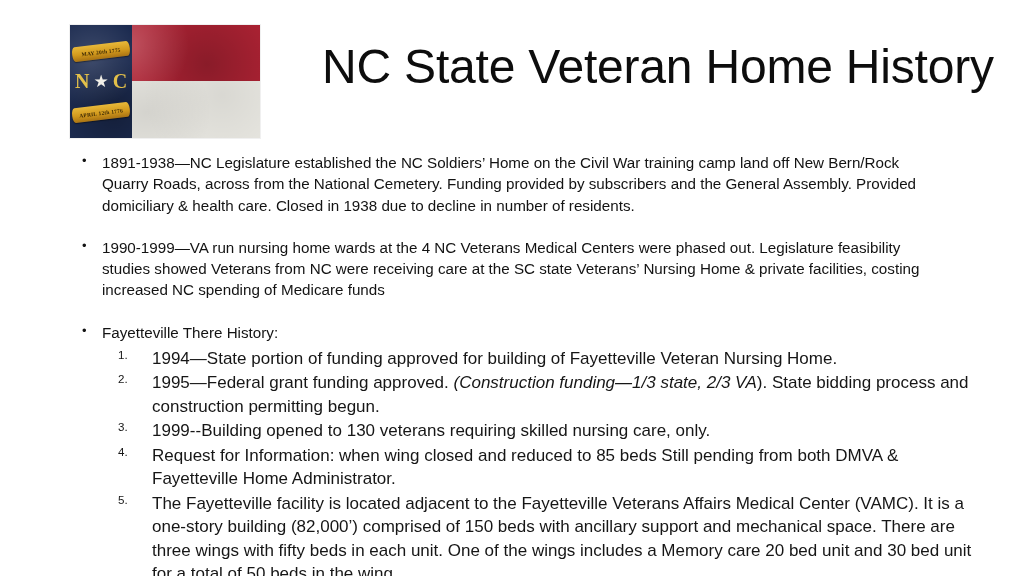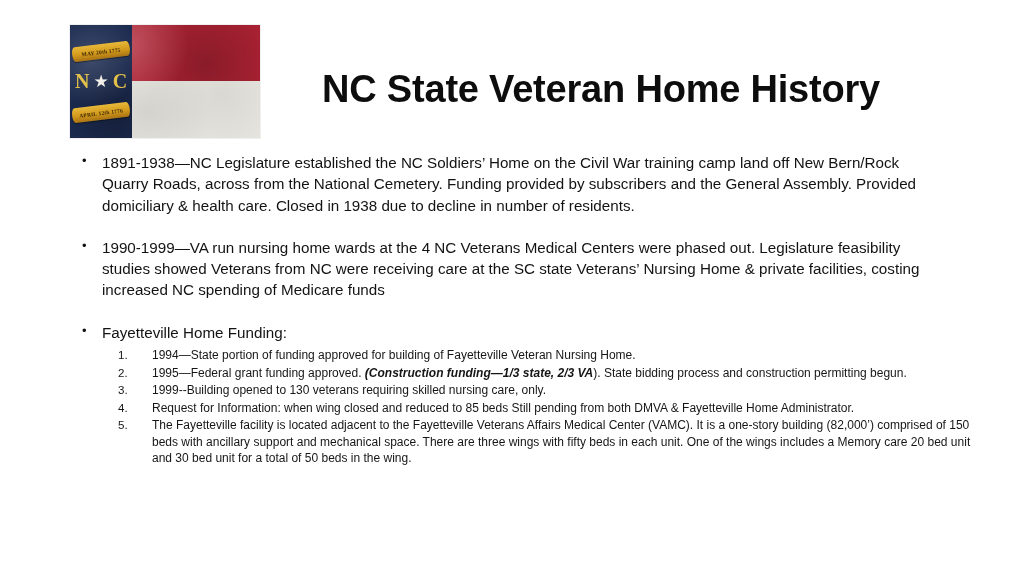--- a/index.html
+++ b/index.html
@@ -116,24 +116,24 @@
   .nc-star {
     color: #f2f0e8;
     font-size: 17px;
     line-height: 1;
   }
 
   
   .slide-title {
     position: absolute;
     left: 322px;
-    top: 68px;
+    top: 40px;
     width: 660px;
-    font-size: 38px;
-    font-weight: 700;
+    font-size: 48px;
+    font-weight: 400;
     line-height: 1.12;
     letter-spacing: -0.2px;
     color: #0d0d0d;
     font-stretch: condensed;
     white-space: nowrap;
   }
 
   
   .body-area {
     position: absolute;
@@ -172,38 +172,38 @@
     margin: 4px 0 0 0;
     padding: 0;
     counter-reset: sub;
   }
   li.subitem {
     position: relative;
     counter-increment: sub;
     padding-left: 42px;
     margin-left: 8px;
     width: 825px;
-    font-size: 12px;
+    font-size: 17px;
     line-height: 1.38;
     color: #161616;
     margin-bottom: 1px;
   }
   li.subitem::before {
     content: counter(sub) ".";
     position: absolute;
     left: 8px;
     top: 0;
     width: 16px;
     text-align: left;
     font-size: 11.6px;
     line-height: 1.38;
     color: #161616;
   }
   .bi {
-    font-weight: bold;
+    font-weight: normal;
     font-style: italic;
   }
 </style>
 </head>
 <body>
 
 <div class="slide">
 
   <div class="header">
 
@@ -235,21 +235,21 @@
         <span>1891-1938—NC Legislature established the NC Soldiers’ Home on the Civil War training camp land off New Bern/Rock Quarry Roads, across from the National Cemetery.  Funding provided by subscribers and the General Assembly.  Provided domiciliary &amp; health care.  Closed in 1938 due to decline in number of residents.</span>
       </li>
 
       <li class="bullet">
         <span class="dot">•</span>
         <span>1990-1999—VA run nursing home wards at the 4 NC Veterans Medical Centers were phased out.  Legislature feasibility studies showed Veterans from NC were receiving care at the SC state Veterans’ Nursing Home &amp; private facilities, costing increased NC spending of Medicare funds</span>
       </li>
 
       <li class="bullet no-gap">
         <span class="dot">•</span>
-        <span>Fayetteville Home Funding:</span>
+        <span>Fayetteville There History:</span>
 
         <ol class="level2">
           <li class="subitem">
             <span>1994—State portion of funding approved for building of Fayetteville Veteran Nursing Home.</span>
           </li>
           <li class="subitem">
             <span>1995—Federal grant funding approved.  </span><span class="bi">(Construction funding—1/3 state, 2/3 VA</span><span>).  State bidding process and construction permitting begun.</span>
           </li>
           <li class="subitem">
             <span>1999--Building opened to 130 veterans requiring skilled nursing care, only.</span>

